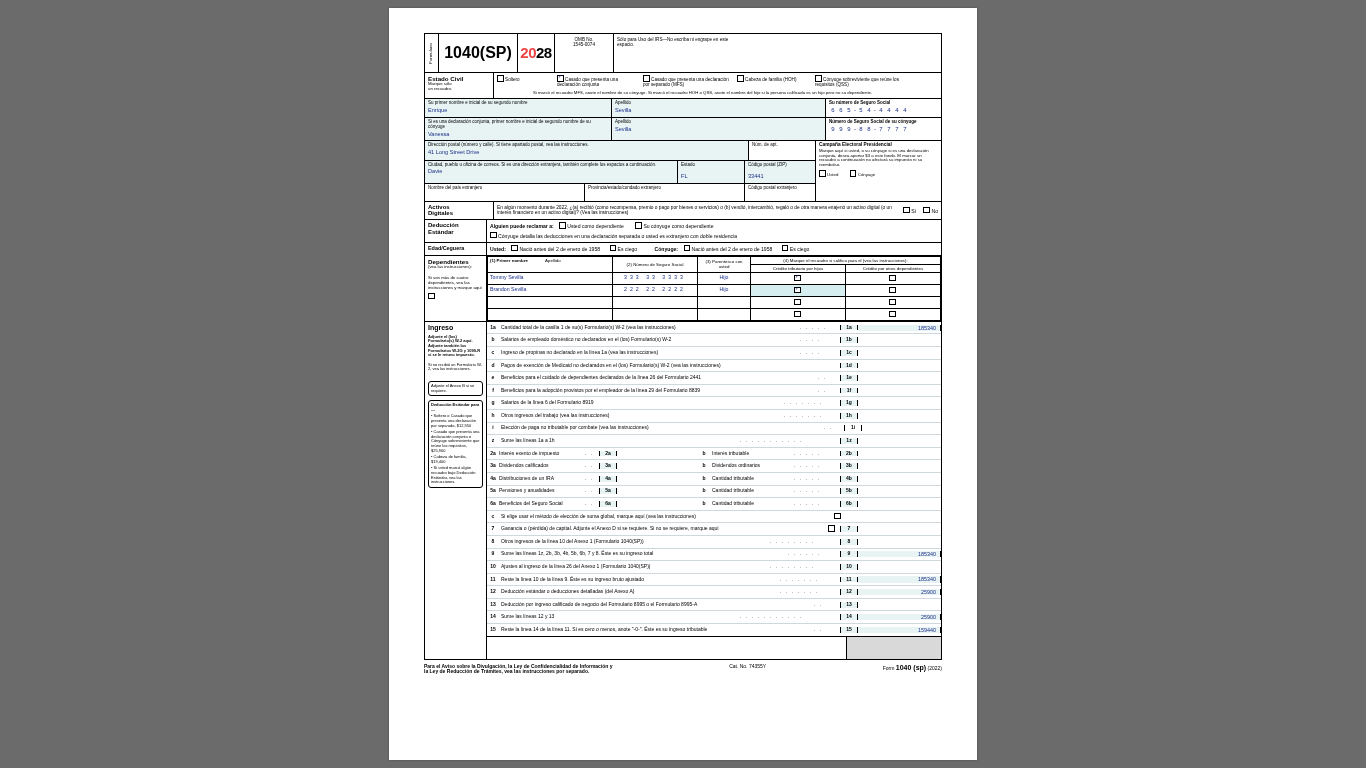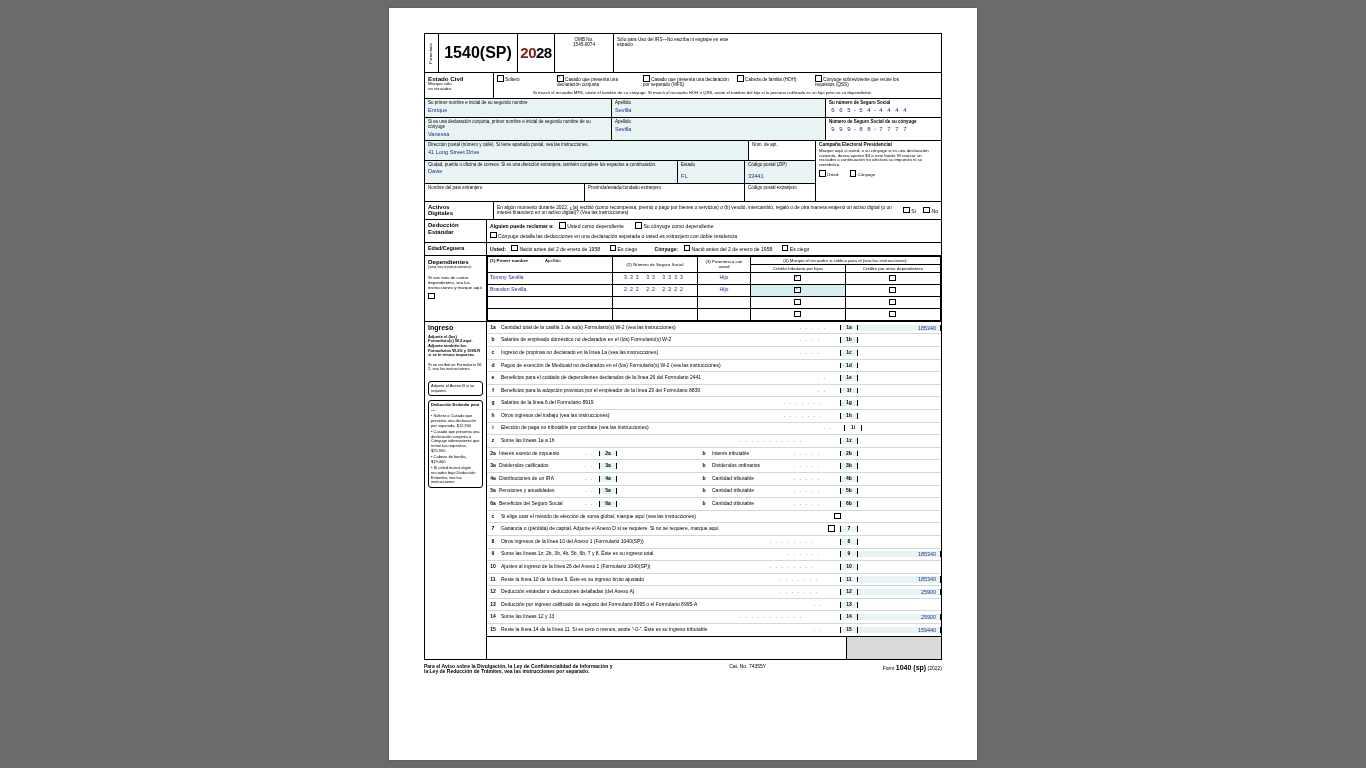--- a/index.html
+++ b/index.html
@@ -22,21 +22,21 @@
   table{border-collapse:collapse;}
   
   .hdr{border:1px solid #000;display:flex;align-items:stretch;height:38px;}
   .hdr .vert{width:13px;border-right:1px solid #000;display:flex;align-items:center;justify-content:center;}
   .hdr .vert span{transform:rotate(-90deg);white-space:nowrap;font-size:4.3px;}
   .hdr .num{width:78px;display:flex;align-items:center;justify-content:center;font-weight:bold;font-size:16px;border-right:1px solid #000;}
   .hdr .ttl{flex:1;padding:2px 4px;border-right:1px solid #000;}
   .hdr .ttl .dept{font-size:4.6px;}
   .hdr .ttl .big{font-weight:bold;font-size:8.2px;line-height:1.25;margin-top:1px;}
   .hdr .yr{width:36px;display:flex;align-items:center;justify-content:center;font-weight:bold;font-size:15px;border-right:1px solid #000;letter-spacing:-.5px;}
-  .hdr .yr .g{color:#7f1d1d;text-align:center;}
+  .hdr .yr .g{color:#ef4444;text-align:center;}
   .hdr .omb{width:52px;padding:3px;border-right:1px solid #000;font-size:4.6px;text-align:center;}
   .hdr .irs{width:118px;padding:3px;font-size:4.6px;}
   .lbl{font-weight:bold;}
   .cb{display:inline-block;width:4.6px;height:4.6px;border:1px solid #000;background:#fff;vertical-align:-.5px;margin-right:1.5px;}
   .cb.checked{position:relative;}
   .cb.checked:after{content:"✓";position:absolute;left:0;top:-2.2px;font-size:5px;color:#1b2f8a;line-height:1;}
   
   .status{display:flex;border-bottom:1px solid #000;}
   .status .left{width:62px;padding:2px 3px;border-right:1px solid #000;}
   .status .right{flex:1;padding:2px 3px;}
@@ -80,21 +80,21 @@
 </head>
 <body>
 
 <div class="page">
   <div class="form">
 
     <div class="hdr">
       <div class="vert">
           <span>Formulario</span>
         </div>
-      <div class="num">1540(SP)</div>
+      <div class="num">1040(SP)</div>
       <div class="yr">
           <span class="g">20</span>
           <span>28</span>
         </div>
       <div class="omb">
         <div>OMB No.</div>
         <div>1545-0074</div>
       </div>
       <div class="irs">Sólo para Uso del IRS—No escriba ni engrape en este espacio.</div>
     </div>

